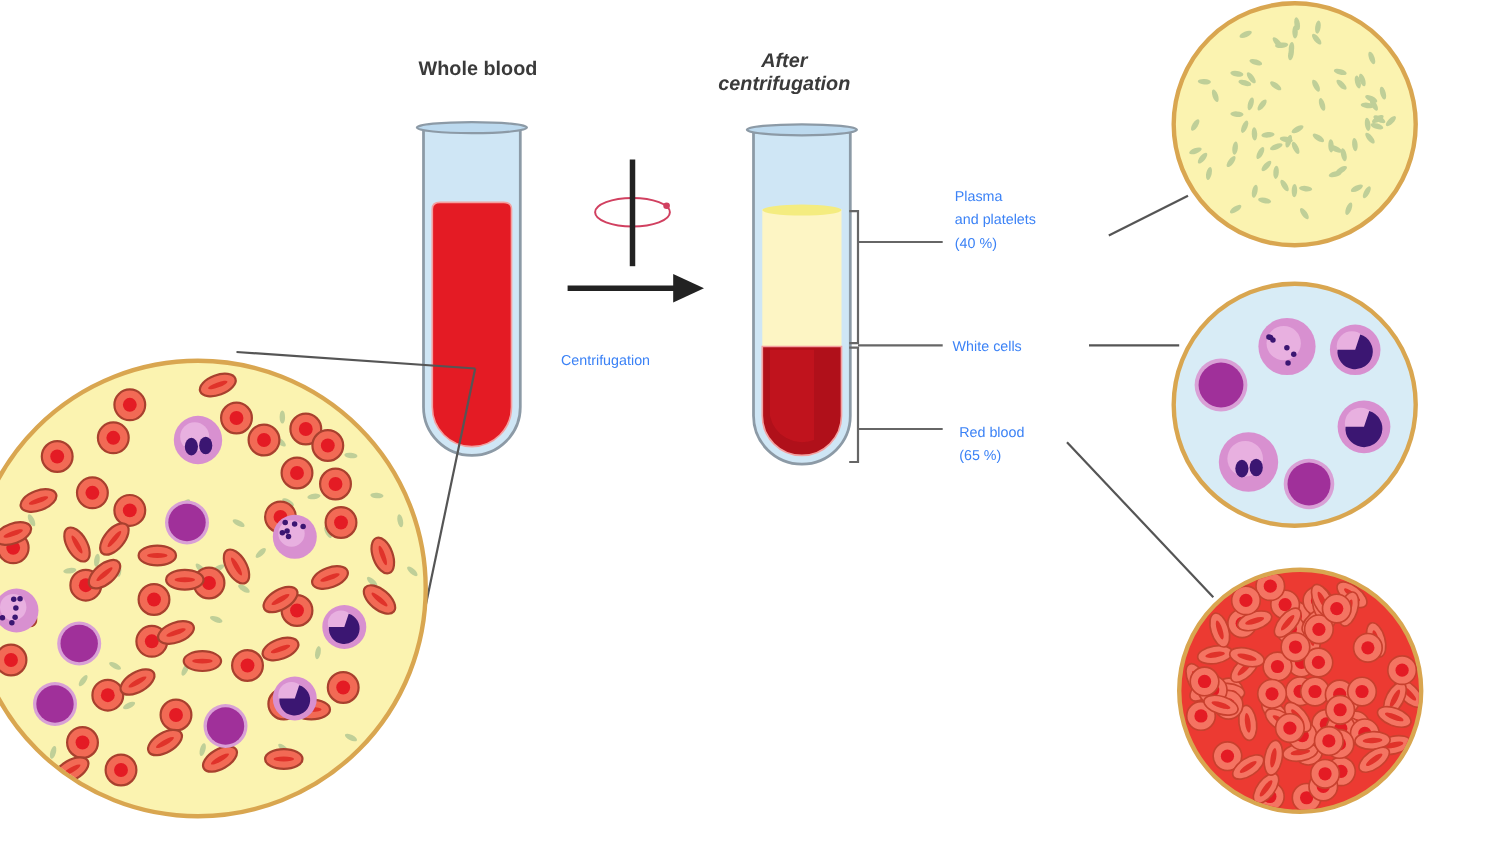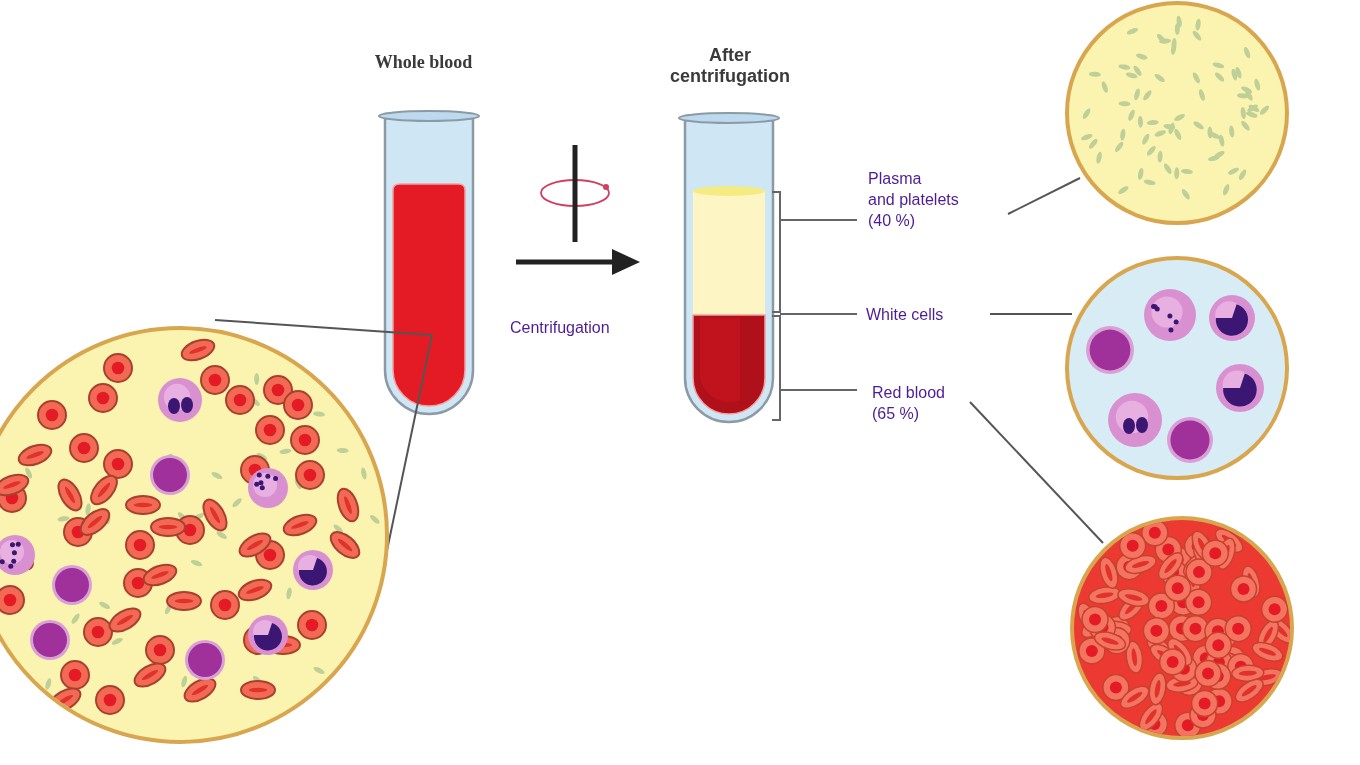--- a/index.html
+++ b/index.html
@@ -1,19 +1,19 @@
 <!DOCTYPE html>
 <html><head>
 <meta charset="utf-8">
 <style>
   html, body { margin:0; padding:0; background:#ffffff; }
   body { width:1360px; height:765px; position:relative; overflow:hidden;
          font-family:"Liberation Sans", sans-serif; }
   svg#diagram { position:absolute; left:0; top:0; }
-  .lbl { position:absolute; color:#4c1d95; font-size:16px; line-height:21px; }
+  .lbl { position:absolute; color:#3b82f6; font-size:13px; line-height:21px; }
   .lbl.bold { font-weight:bold; color:#3a3a3a; font-size:18px; text-align:center; }
 </style>
 </head>
 <body>
 
 <svg id="diagram" width="1360" height="765" viewBox="0 0 1360 765">
   <defs>
     <clipPath id="clipLeft">
         <circle cx="180" cy="535" r="205"></circle>
       </clipPath>
@@ -788,22 +788,22 @@
           <circle cx="1095.0298564895365" cy="619.5098680347569" r="6" fill="#e41b24"></circle>
         </g>
         <g>
           <circle cx="1172.6217725716288" cy="661.8876717423598" r="13" fill="#f47462" stroke="#c8402e" stroke-width="1.5"></circle>
           <circle cx="1172.6217725716288" cy="661.8876717423598" r="6" fill="#e41b24"></circle>
         </g>
       </g>
   </g>
 </svg>
 
-<div class="lbl bold" style="left:341px;top:52px;width:165px;font-family:Liberation Serif, serif;">Whole blood</div>
-<div class="lbl bold" style="left:640px;top:45px;width:180px;">
+<div class="lbl bold" style="left:352px;top:52px;width:165px;">Whole blood</div>
+<div class="lbl bold" style="left:623px;top:45px;width:180px;font-style:italic;">
   <div>After</div>
   <div>centrifugation</div>
 </div>
 <div class="lbl" style="left:510px;top:317px;">Centrifugation</div>
 
 <div class="lbl" style="left:868px;top:168px;">
   <div>Plasma</div>
   <div>and platelets</div>
   <div>(40 %)</div>
 </div>

